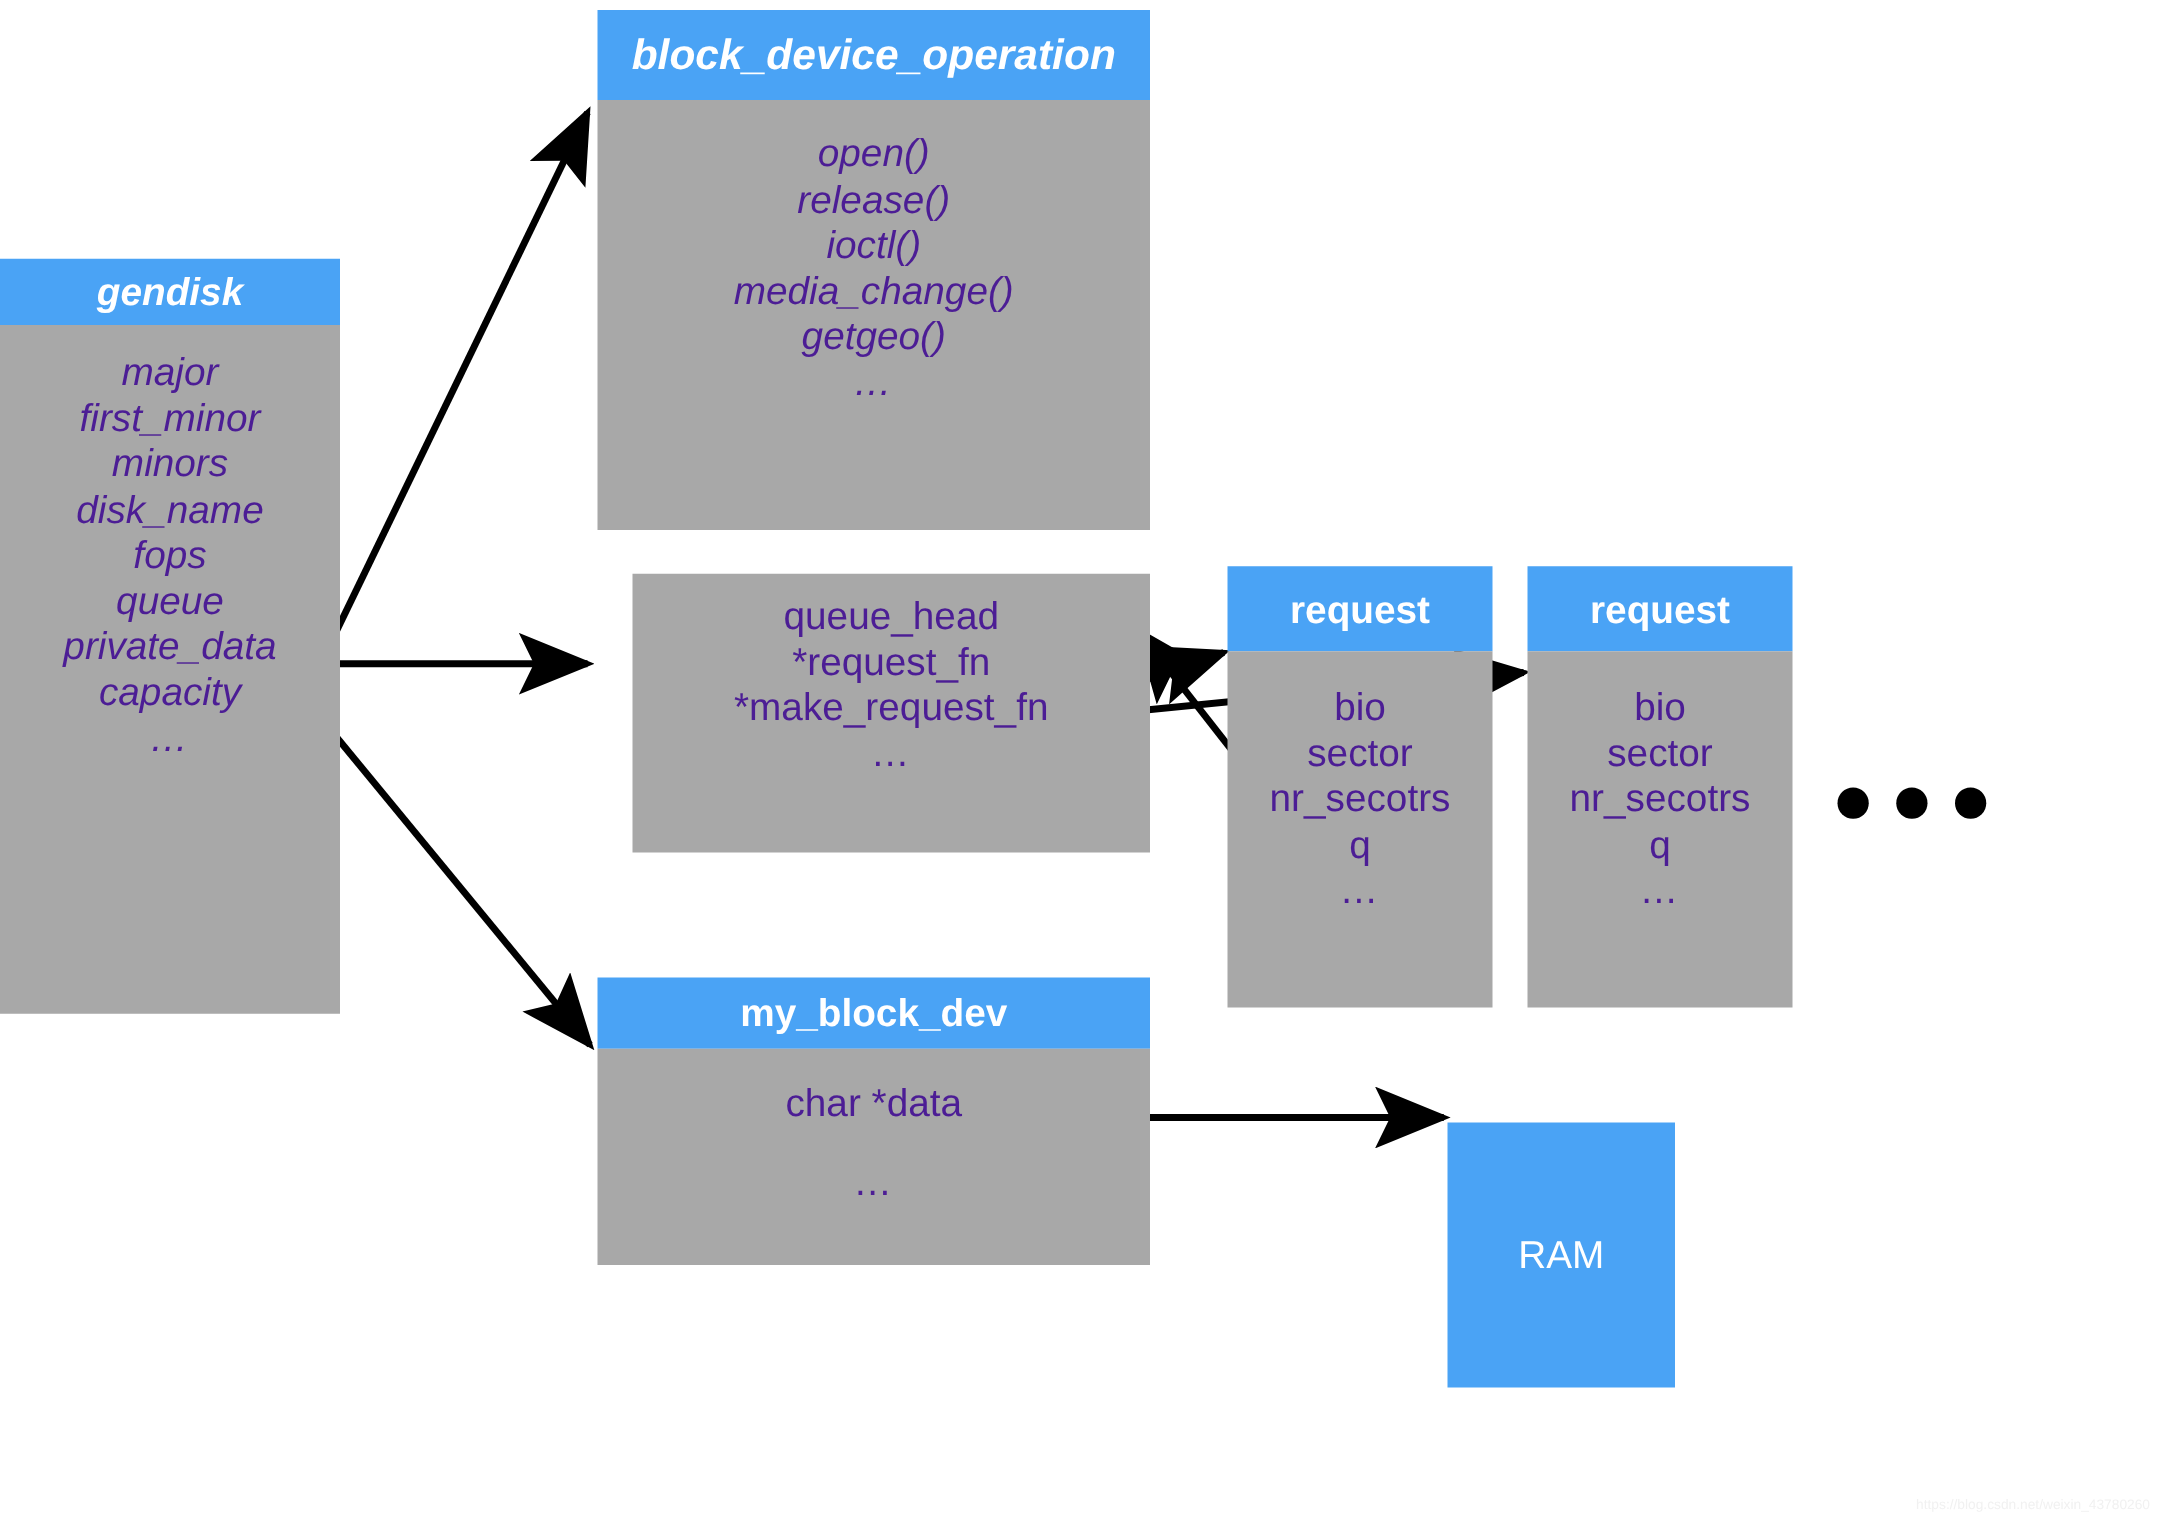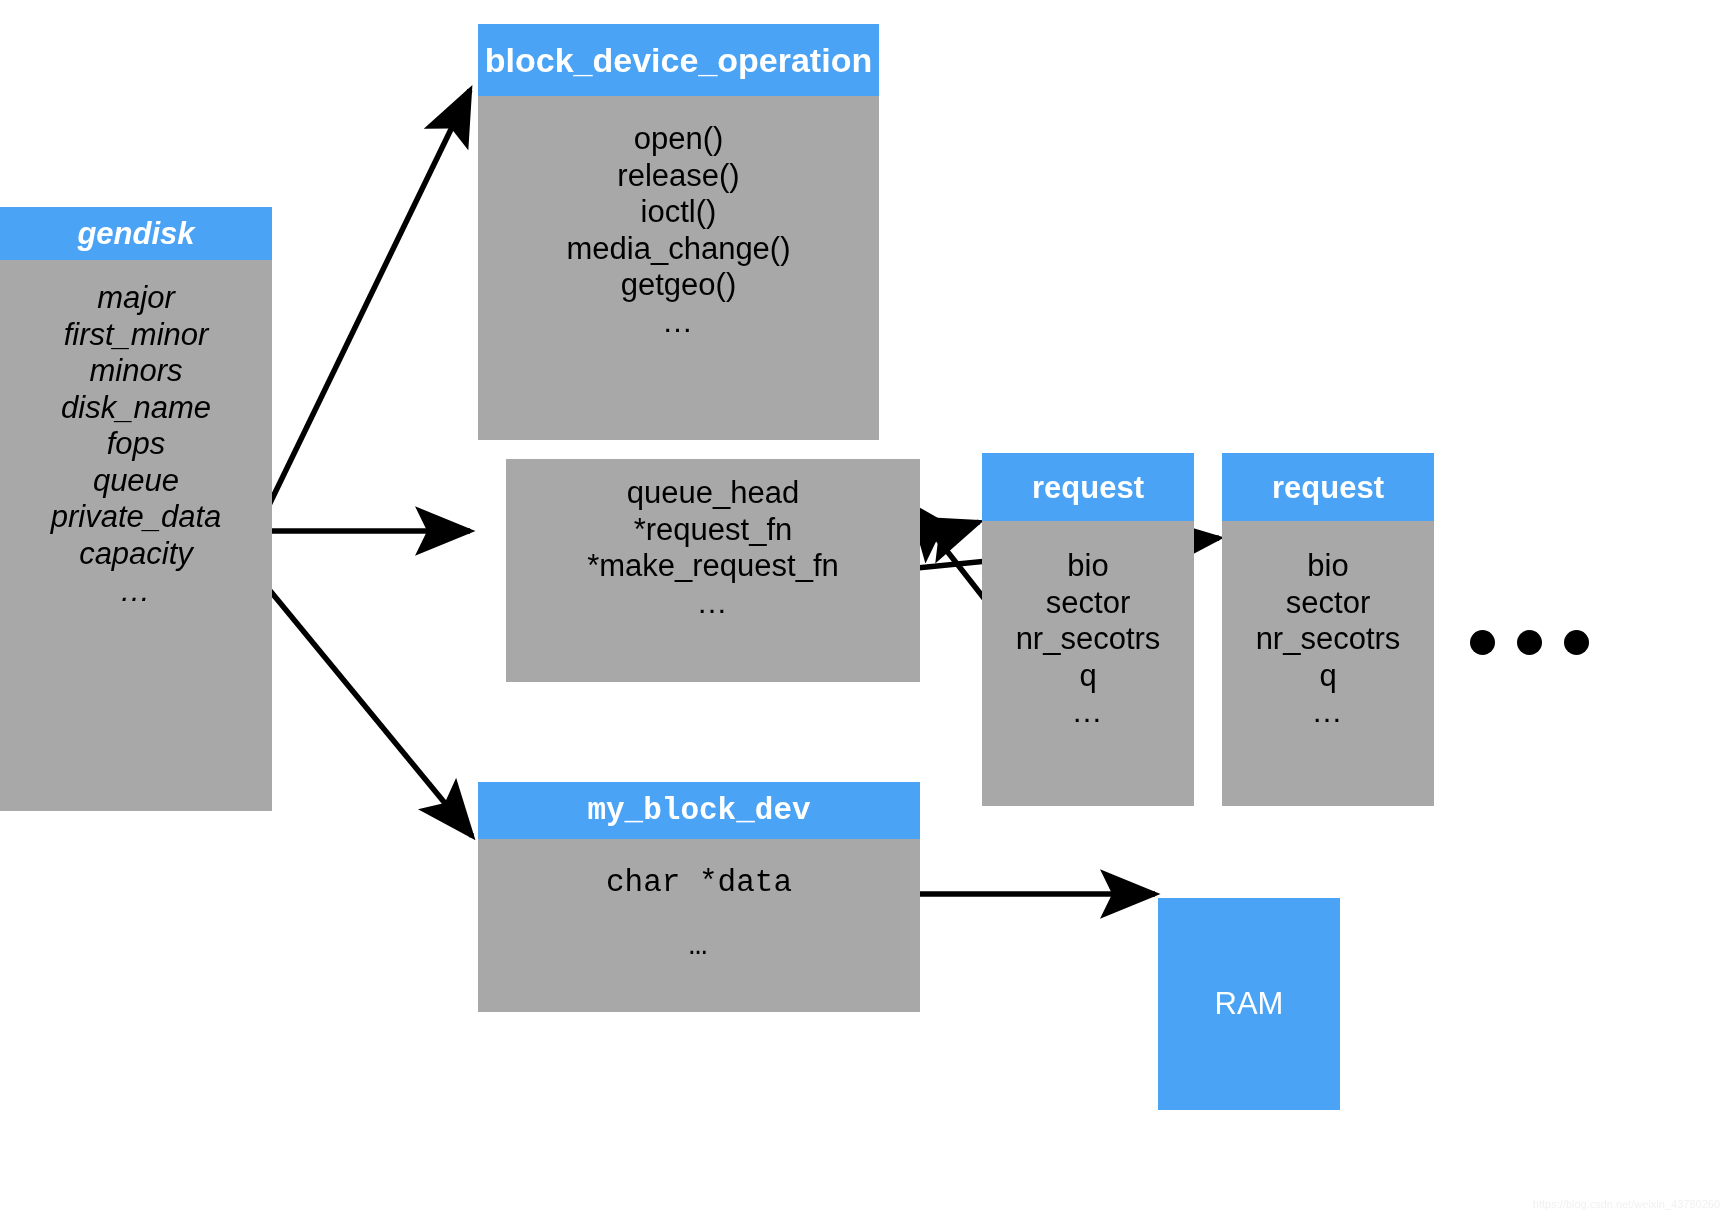--- a/index.html
+++ b/index.html
@@ -29,21 +29,21 @@
     font-weight: bold;
     text-align: center;
     display: flex;
     align-items: center;
     justify-content: center;
     white-space: nowrap;
     line-height: 1;
   }
   .struct-body {
     background: #a8a8a8;
-    color: #000000;
+    color: #4c1d95;
     text-align: center;
     display: flex;
     flex-direction: column;
     align-items: center;
     white-space: nowrap;
   }
   .field {
     line-height: 1.18;
     white-space: nowrap;
   }
@@ -60,29 +60,29 @@
     align-items: center;
     justify-content: center;
     box-sizing: border-box;
   }
 
   
   #box-gendisk { left: 0px; top: 207px; width: 272px; }
   #box-gendisk .struct-header { height: 53px; font-size: 31px; font-style: italic; }
   #box-gendisk .struct-body { height: 531px; padding-top: 20px; font-size: 31px; font-style: italic; }
 
-  #box-bdops { left: 478px; top: 24px; width: 401px; }
+  #box-bdops { left: 478px; top: 8px; width: 442px; font-style: italic; }
   #box-bdops .struct-header { height: 72px; font-size: 34px; }
   #box-bdops .struct-body { height: 319px; padding-top: 25px; font-size: 31px; }
 
   #box-rq { left: 478px; top: 459px; width: 442px; }
   #box-rq .struct-header { height: 70px; font-size: 31px; }
   #box-rq .struct-body { height: 207px; padding-top: 16px; font-size: 31px; margin-left: 28px; }
 
-  #box-mbd { left: 478px; top: 782px; width: 442px; font-family: Liberation Mono, monospace; }
+  #box-mbd { left: 478px; top: 782px; width: 442px; }
   #box-mbd .struct-header { height: 57px; font-size: 31px; }
   #box-mbd .struct-body { height: 147px; padding-top: 26px; font-size: 31px; }
 
   #box-req1 { left: 982px; top: 453px; width: 212px; }
   #box-req1 .struct-header { height: 68px; font-size: 31px; }
   #box-req1 .struct-body { height: 258px; padding-top: 27px; font-size: 31px; }
 
   #box-req2 { left: 1222px; top: 453px; width: 212px; }
   #box-req2 .struct-header { height: 68px; font-size: 31px; }
   #box-req2 .struct-body { height: 258px; padding-top: 27px; font-size: 31px; }

